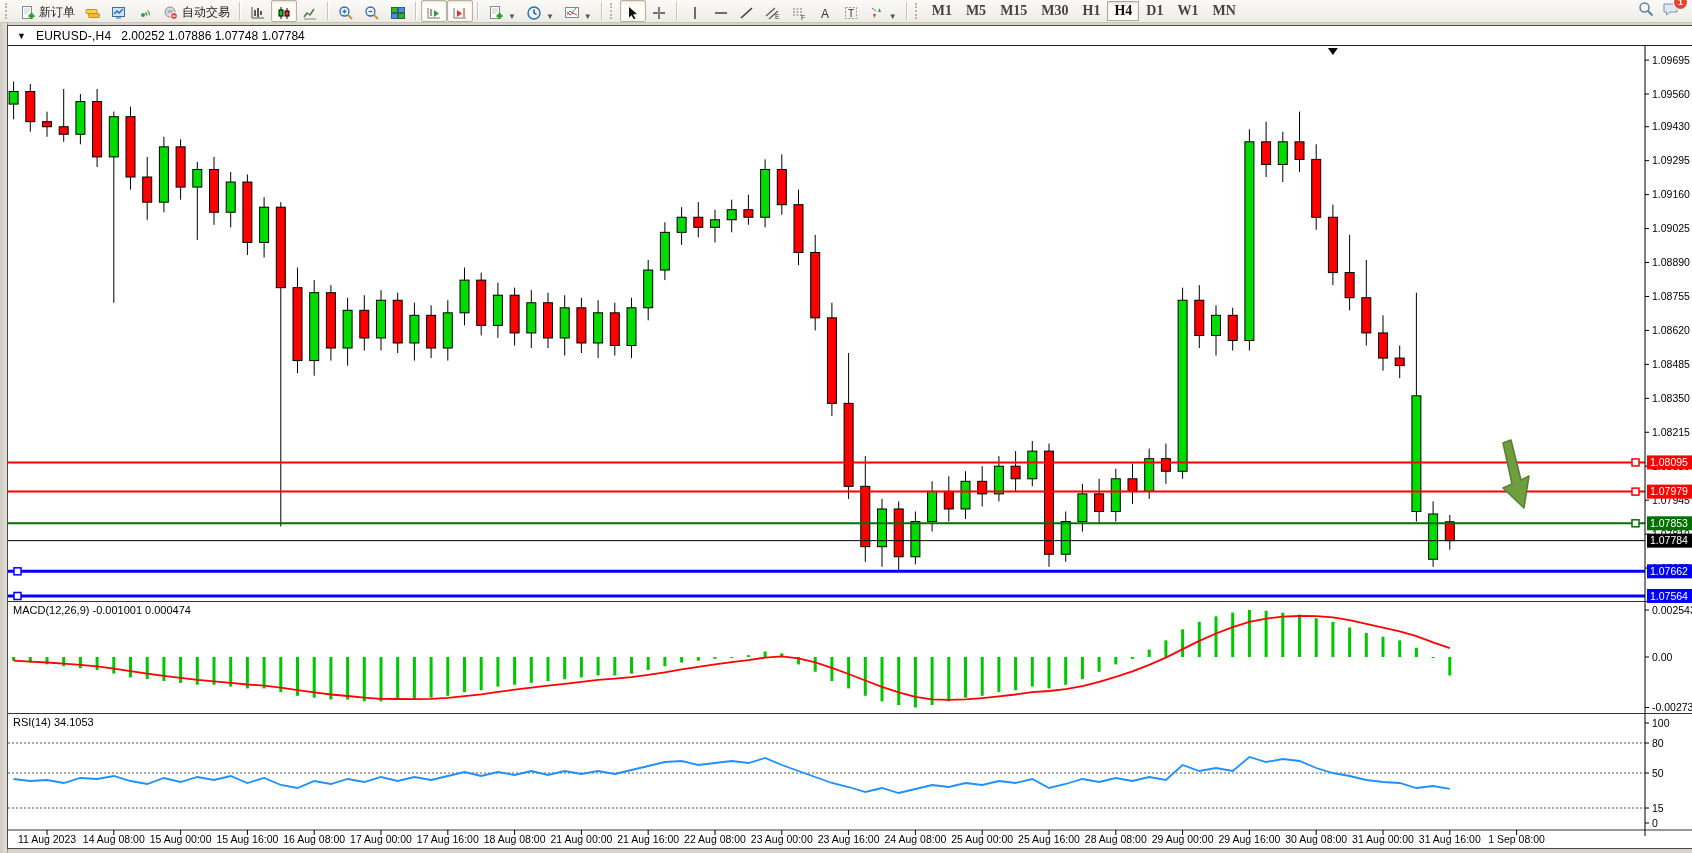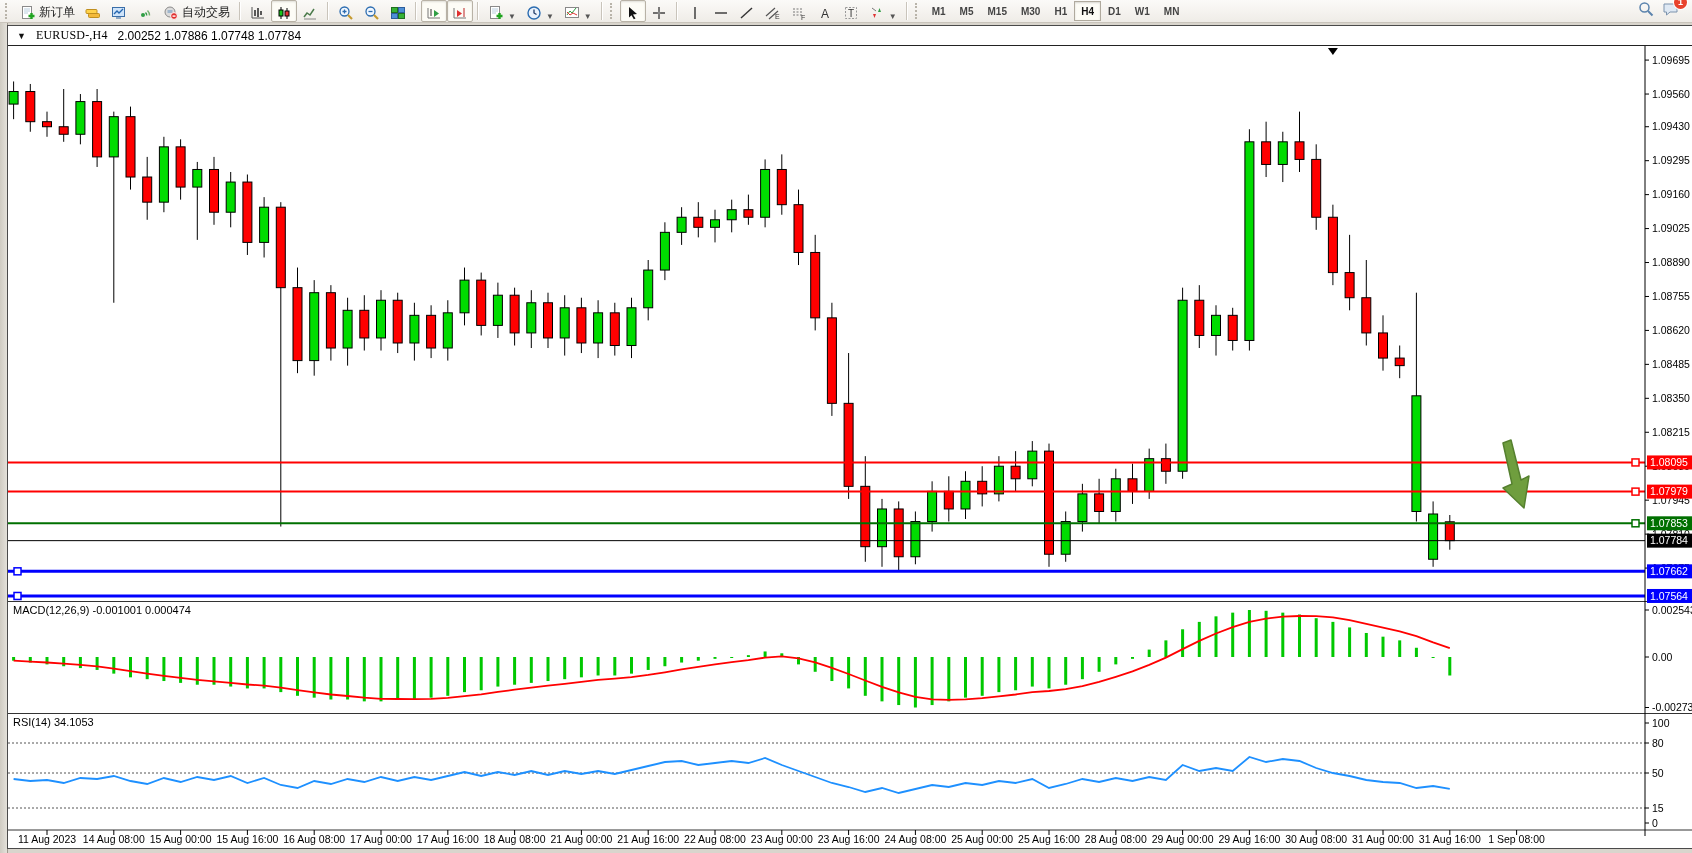--- a/index.html
+++ b/index.html
@@ -6,32 +6,32 @@
   body{width:1692px;height:853px;overflow:hidden;background:#e8e5df;font-family:"Liberation Sans",sans-serif;-webkit-font-smoothing:none;}
   
   .toolbar{position:absolute;left:0;top:0;width:1692px;height:23px;background:linear-gradient(#fbfaf8,#efece7);border-bottom:1px solid #c9c4bb;display:flex;align-items:center;padding:0 2px;box-sizing:border-box;}
   .tb-group{display:flex;align-items:center;height:22px;}
   .tb-sep{width:1px;height:18px;background:#c9c4bb;border-right:1px solid #fff;margin:0 4px;}
   .tb-grip{width:5px;height:16px;margin:0 3px;border-left:2px dotted #b9b4aa;}
   .tb-btn{display:flex;align-items:flex-end;gap:3px;height:20px;padding:0 4px;border:1px solid transparent;border-radius:2px;color:#222;font-size:12px;cursor:default;}
   .tb-btn.active{background:#fdfcf6;border:1px solid #b8b2a6;box-shadow:inset 0 1px 2px rgba(0,0,0,.12);}
   .tb-btn .caret{font-size:8px;color:#555;margin-left:1px;}
   .tb-btn svg{display:block;}
-  .tb-tf{font-size:10px;font-weight:bold;color:#444;padding:0 6px;height:18px;display:flex;align-items:center;border:1px solid transparent;}
+  .tb-tf{font-size:14px;font-weight:bold;color:#444;padding:0 6px;height:18px;display:flex;align-items:center;border:1px solid transparent;font-family:Liberation Serif, serif;}
   .tb-tf.active{background:#fdfcf6;border:1px solid #b0aa9e;box-shadow:inset 0 1px 2px rgba(0,0,0,.15);color:#111;}
   .tb-right{margin-left:auto;display:flex;align-items:center;gap:8px;padding-right:10px;}
   .chat-wrap{position:relative;}
   .chat-badge{position:absolute;top:-5px;right:-7px;background:#e8432d;color:#fff;font-size:9px;font-weight:bold;border-radius:8px;min-width:13px;height:13px;line-height:13px;text-align:center;box-shadow:0 0 0 1px #fff;}
   
   .chart-window{position:absolute;left:0;top:23px;right:0;bottom:0;background:#d9d5cd;}
   .chart-window .edge{position:absolute;left:0;top:0;bottom:0;width:7px;background:linear-gradient(90deg,#cfcbc2,#e4e1da);border-right:1px solid #9d988d;}
   .chart-client{position:absolute;left:7px;top:2px;right:0;bottom:4px;background:#fff;border-top:1px solid #4a4a4a;border-left:1px solid #4a4a4a;border-bottom:1px solid #4a4a4a;}
   .titlebar{height:19px;border-bottom:1px solid #222;display:flex;align-items:center;gap:10px;padding-left:9px;font-size:12px;color:#000;background:#fff;}
   .titlebar .menu-arrow{font-size:9px;color:#111;}
-  .titlebar .sym{letter-spacing:.2px;font-family:Liberation Serif, serif;}
+  .titlebar .sym{letter-spacing:.2px;}
   #chart{position:absolute;left:0;top:20px;}
   svg text{font-family:"Liberation Sans",sans-serif;}
 </style>
 </head>
 <body>
 
 <div class="toolbar" id="toolbar">
     <div class="tb-grip"></div>
     <div class="tb-group">
       <div class="tb-btn">

